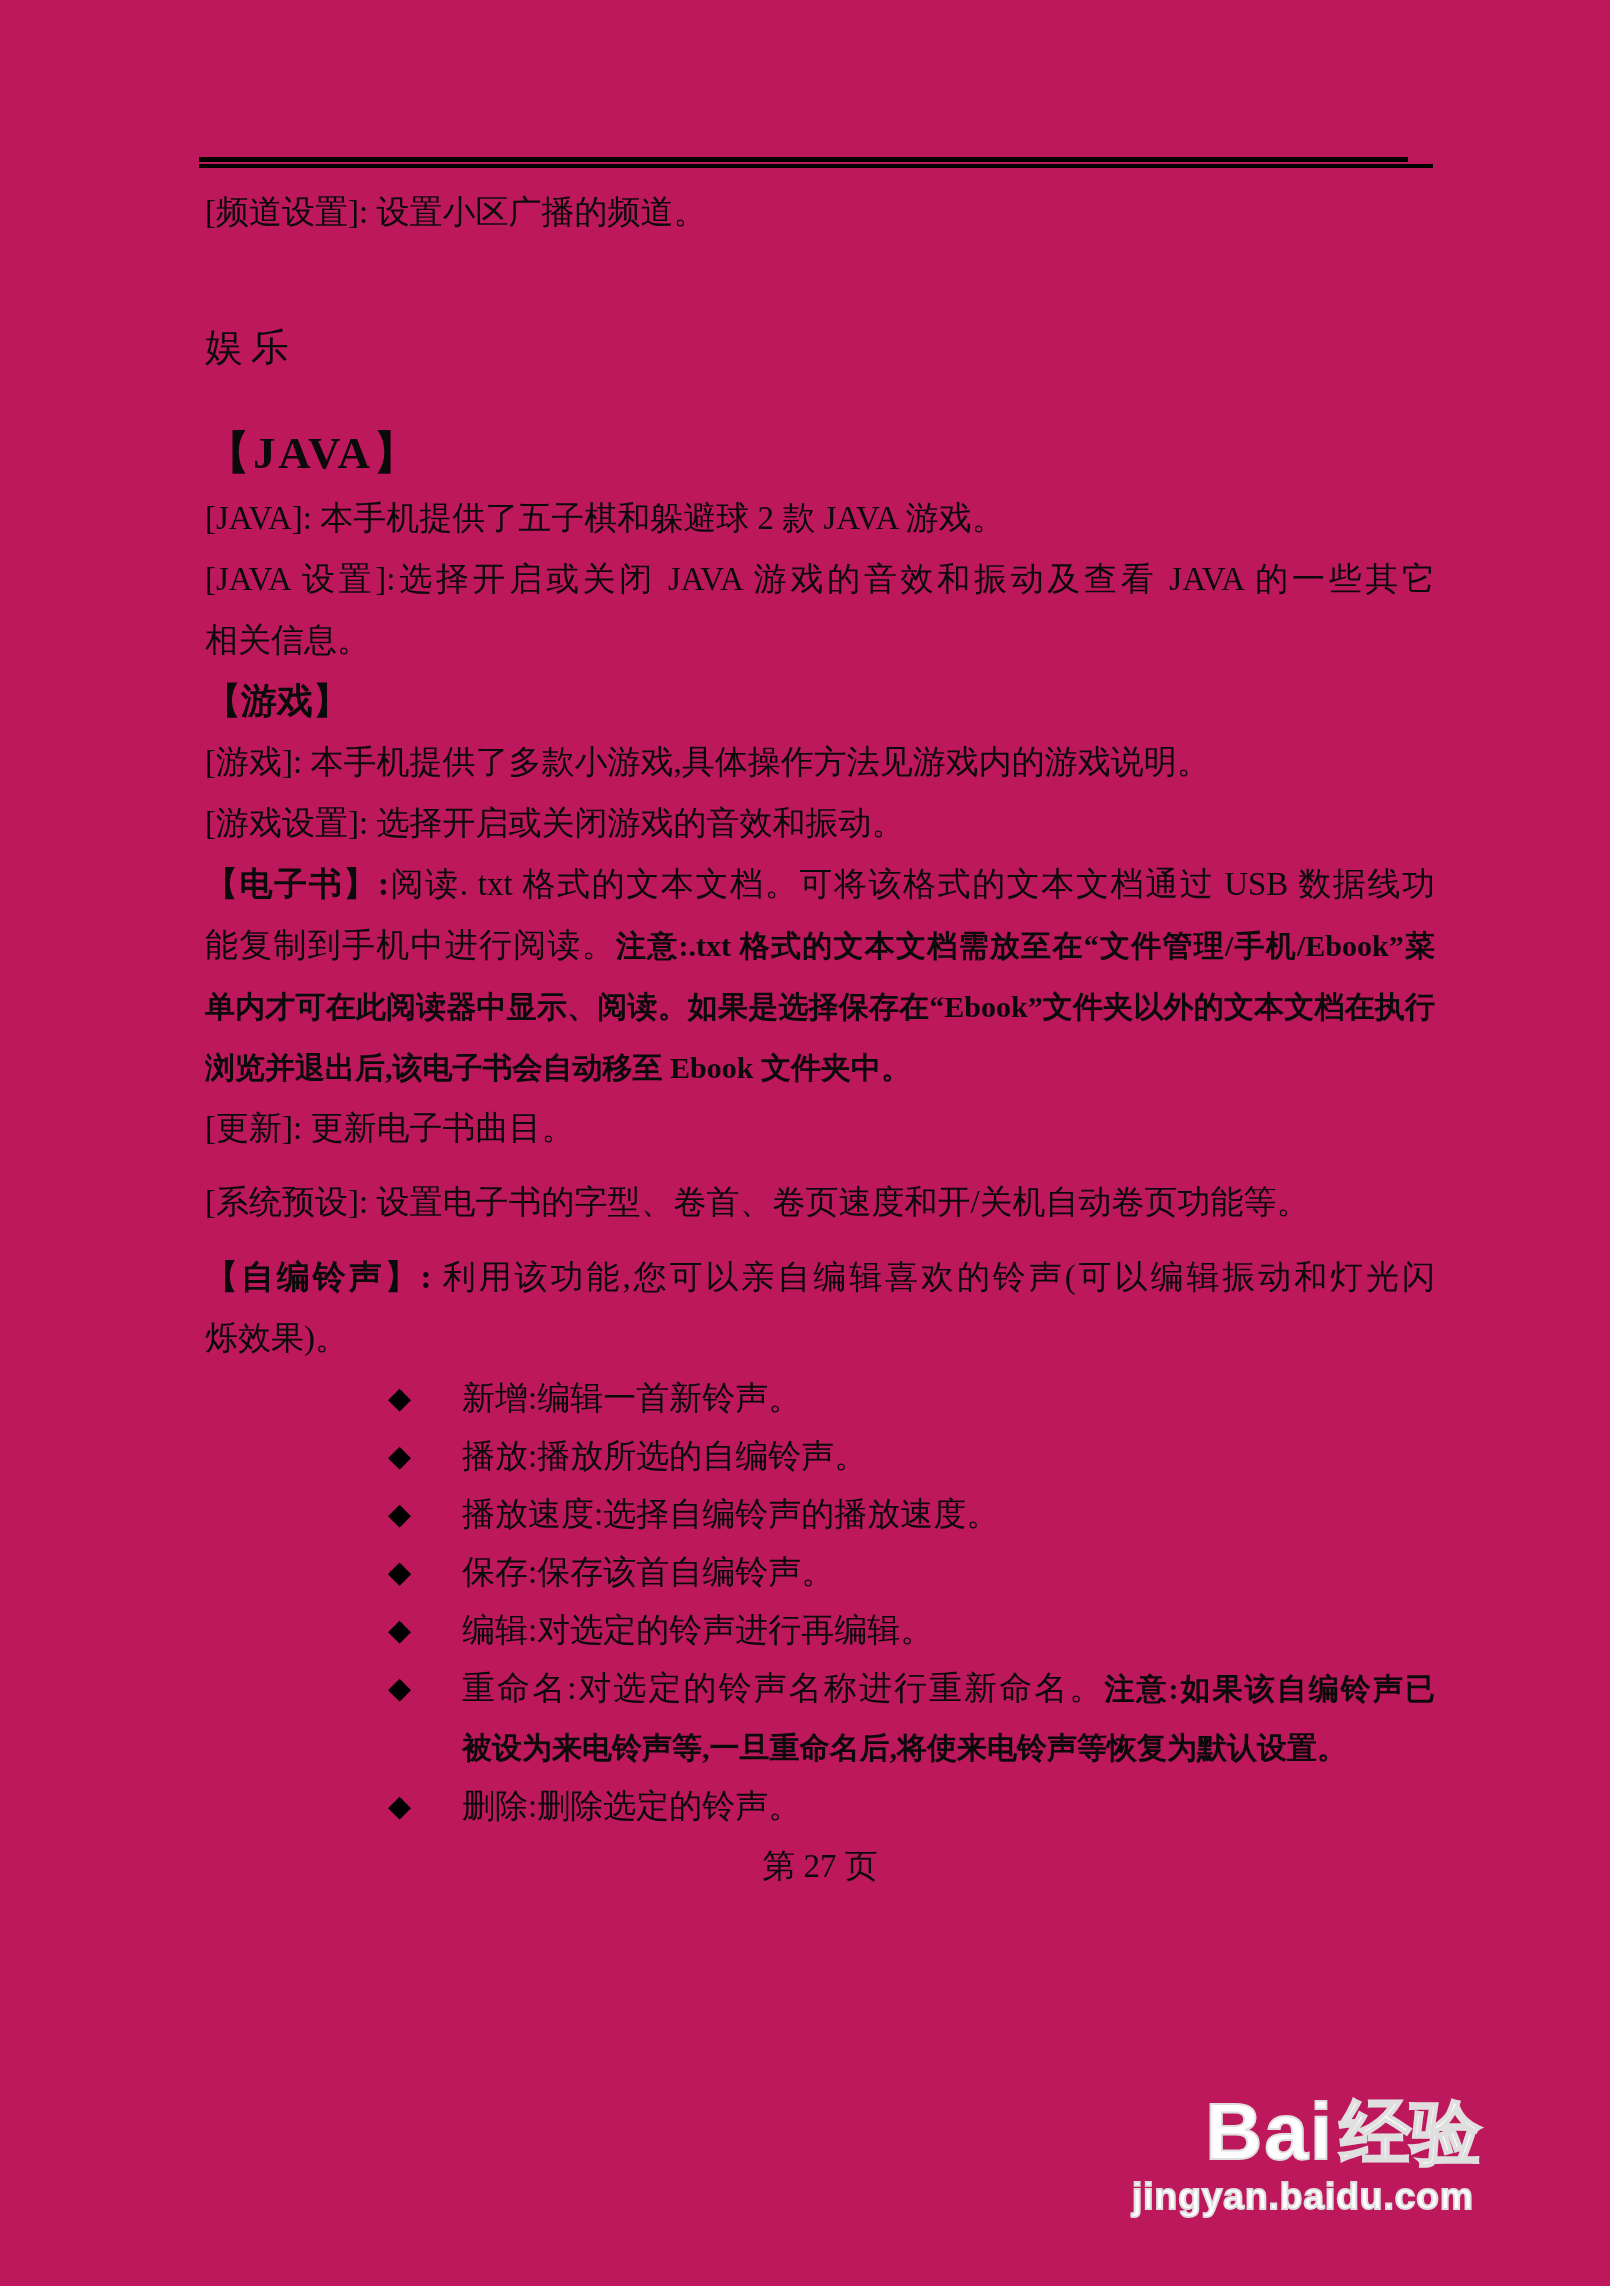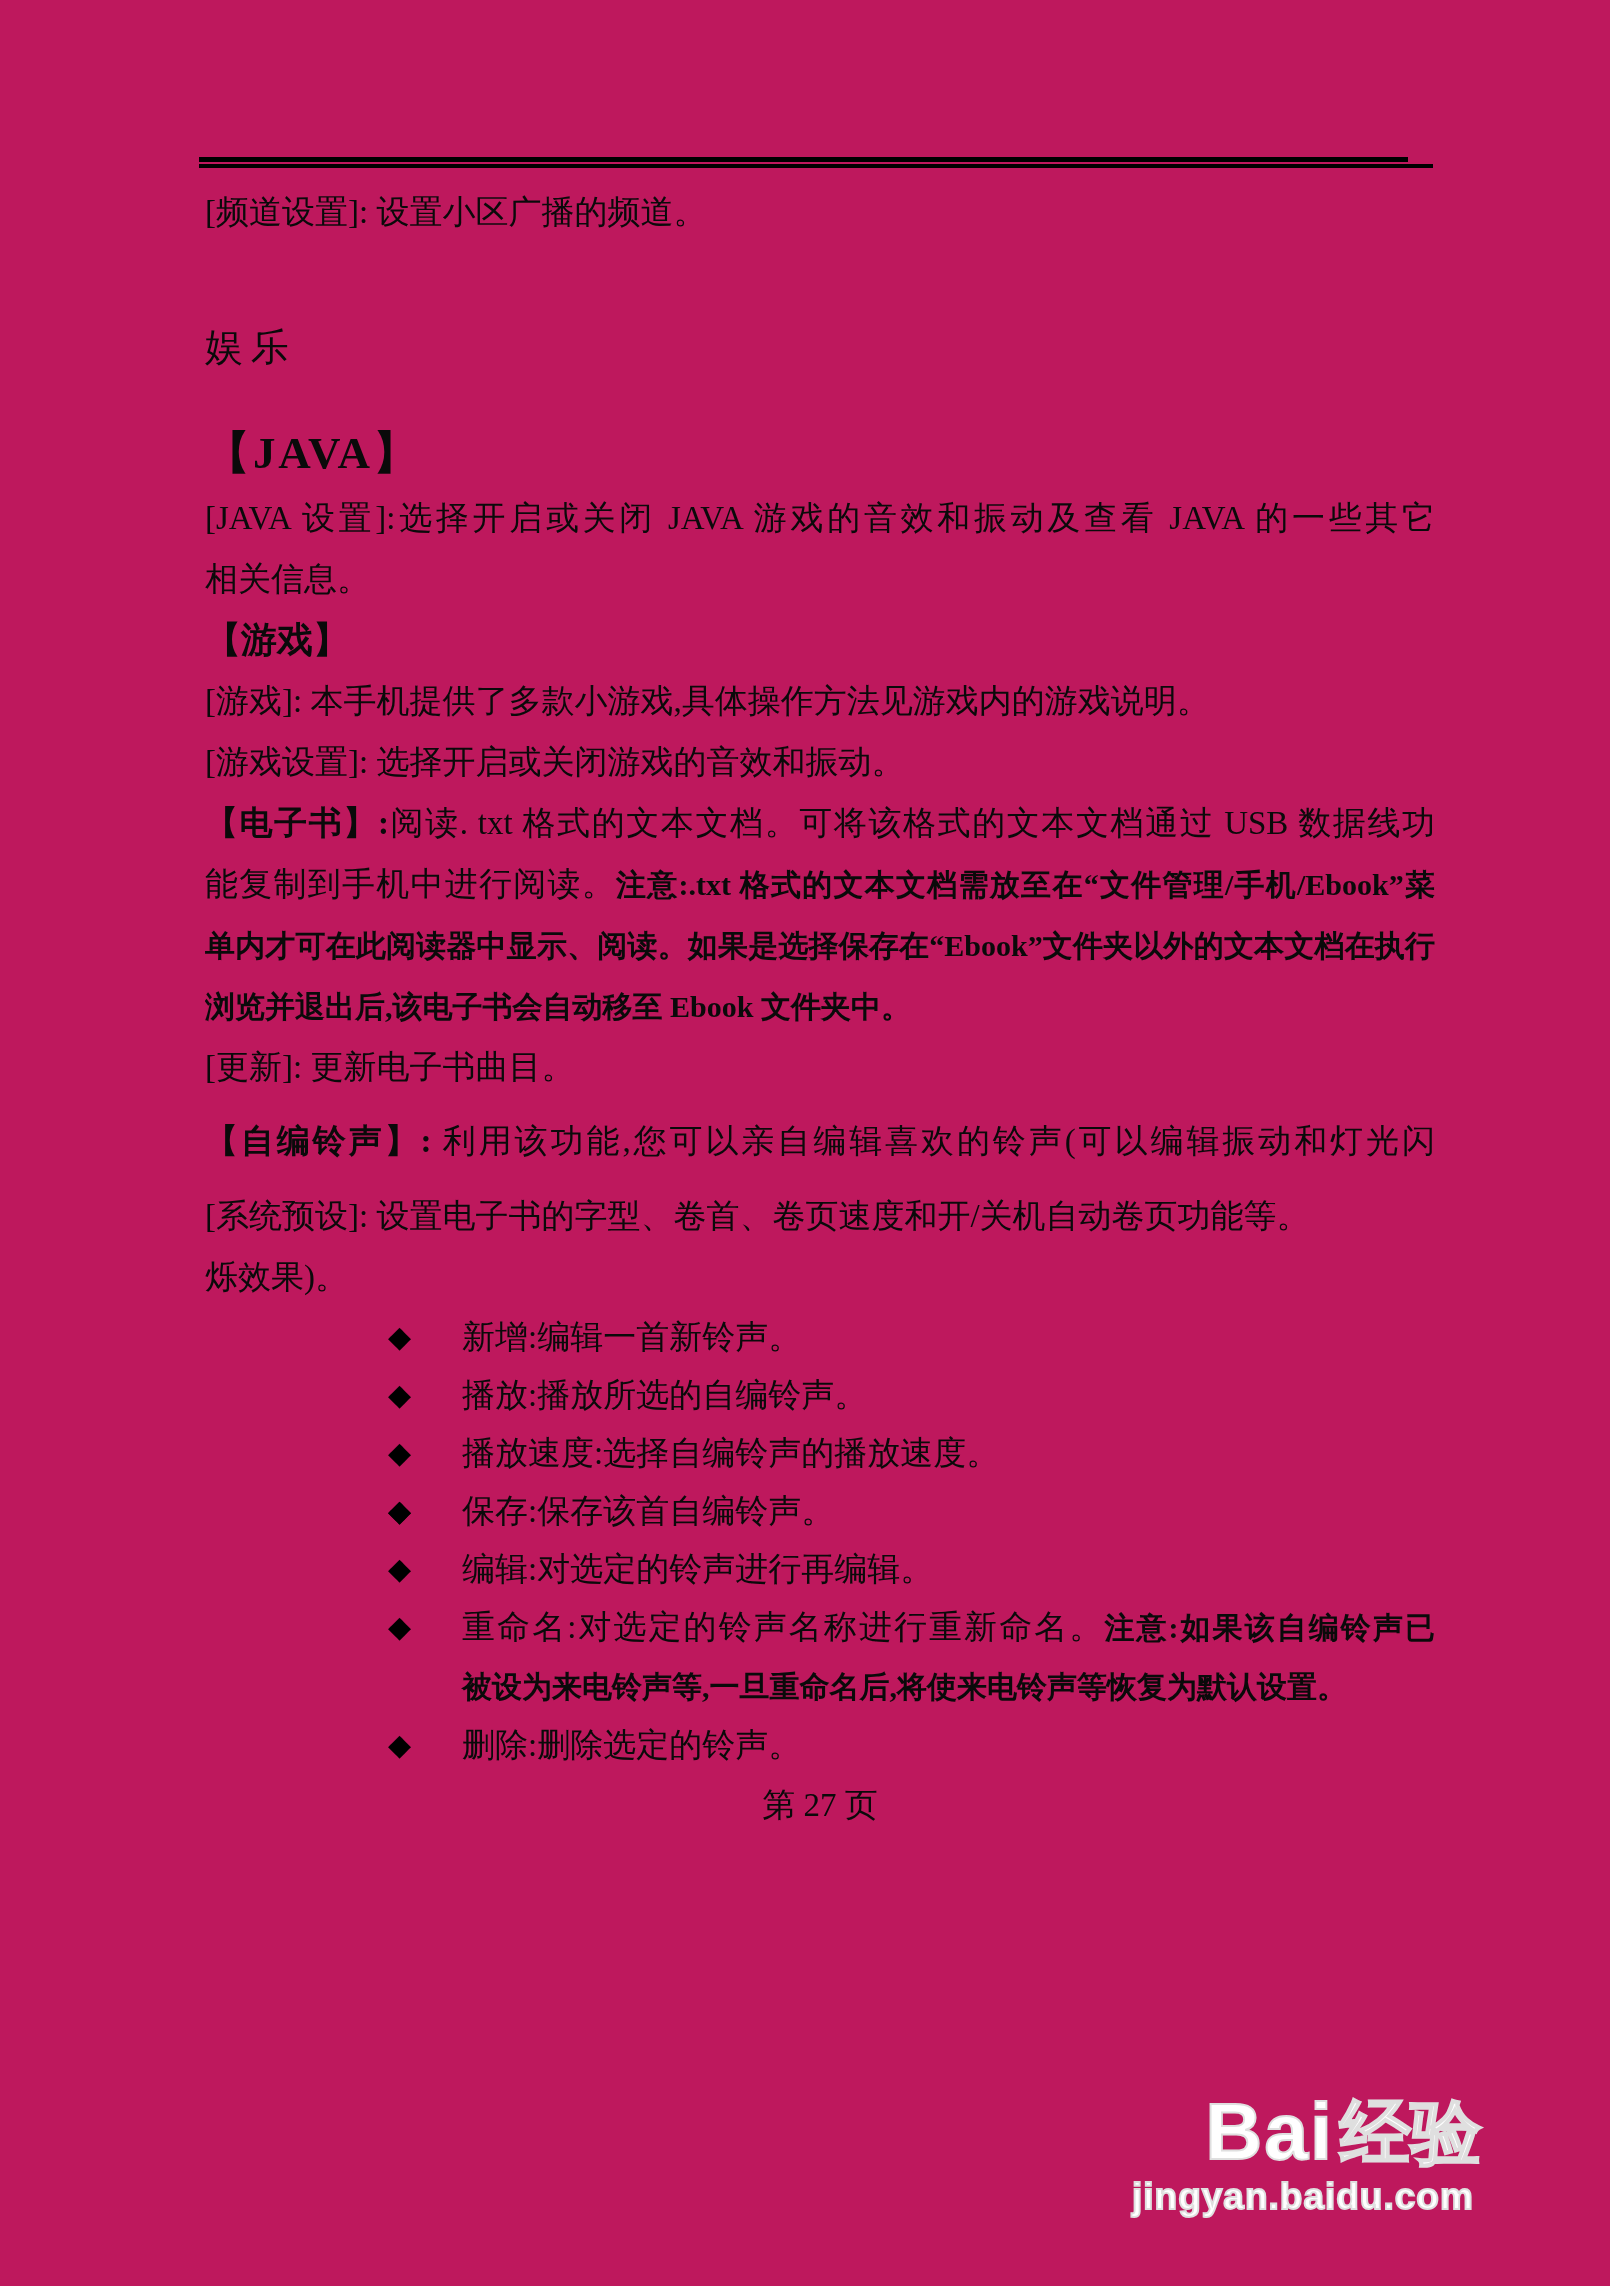--- a/index.html
+++ b/index.html
@@ -100,32 +100,33 @@
 <div class="page">
 
   <div class="rule-bar rule-top"></div>
   <div class="rule-bar rule-bottom"></div>
 
   <div class="doc-body">
 
   <div class="line body"><span class="run">[频道设置]: 设置小区广播的频道。</span></div>
       <div class="line h1"><span class="run">娱乐</span></div>
       <div class="line h2"><span class="run">【JAVA】</span></div>
+      <div class="line body"><span class="run">[JAVA]: 本手机提供了五子棋和躲避球 2 款 JAVA 游戏。</span></div>
       <div class="line body justify"><span class="run">[JAVA 设置]:选择开启或关闭 JAVA 游戏的音效和振动及查看 JAVA 的一些其它</span></div>
       <div class="line body"><span class="run">相关信息。</span></div>
       <div class="line h3"><span class="run">【游戏】</span></div>
       <div class="line body"><span class="run">[游戏]: 本手机提供了多款小游戏,具体操作方法见游戏内的游戏说明。</span></div>
       <div class="line body"><span class="run">[游戏设置]: 选择开启或关闭游戏的音效和振动。</span></div>
       <div class="line body justify"><span class="run b">【电子书】:</span><span class="run">阅读. txt 格式的文本文档。可将该格式的文本文档通过 USB 数据线功</span></div>
       <div class="line body justify"><span class="run">能复制到手机中进行阅读。</span><span class="run b small">注意:.txt 格式的文本文档需放至在“文件管理/手机/Ebook”菜</span></div>
       <div class="line body justify"><span class="run b small">单内才可在此阅读器中显示、阅读。如果是选择保存在“Ebook”文件夹以外的文本文档在执行</span></div>
       <div class="line body"><span class="run b small">浏览并退出后,该电子书会自动移至 Ebook 文件夹中。</span></div>
       <div class="line body"><span class="run">[更新]: 更新电子书曲目。</span></div>
+      <div class="line body sp14"><span class="run">[系统预设]: 设置电子书的字型、卷首、卷页速度和开/关机自动卷页功能等。</span></div>
       <div class="line body sp14 justify"><span class="run b">【自编铃声】:</span><span class="run"> 利用该功能,您可以亲自编辑喜欢的铃声(可以编辑振动和灯光闪</span></div>
-      <div class="line body sp14"><span class="run">[系统预设]: 设置电子书的字型、卷首、卷页速度和开/关机自动卷页功能等。</span></div>
       <div class="line body"><span class="run">烁效果)。</span></div>
       <div class="line bullet"><span class="bullet-icon">◆</span><span class="run">新增:编辑一首新铃声。</span></div>
       <div class="line bullet"><span class="bullet-icon">◆</span><span class="run">播放:播放所选的自编铃声。</span></div>
       <div class="line bullet"><span class="bullet-icon">◆</span><span class="run">播放速度:选择自编铃声的播放速度。</span></div>
       <div class="line bullet"><span class="bullet-icon">◆</span></div>
       <div class="line bullet"><span class="bullet-icon">◆</span><span class="run">保存:保存该首自编铃声。</span></div>
       <div class="line bullet"><span class="bullet-icon">◆</span><span class="run">编辑:对选定的铃声进行再编辑。</span></div>
       <div class="line bullet justify"><span class="bullet-icon">◆</span><span class="run">重命名:对选定的铃声名称进行重新命名。</span><span class="run b small">注意:如果该自编铃声已</span></div>
       <div class="line bullet_cont"><span class="run b small">被设为来电铃声等,一旦重命名后,将使来电铃声等恢复为默认设置。</span></div>
       <div class="line bullet"><span class="bullet-icon">◆</span><span class="run">删除:删除选定的铃声。</span></div>

